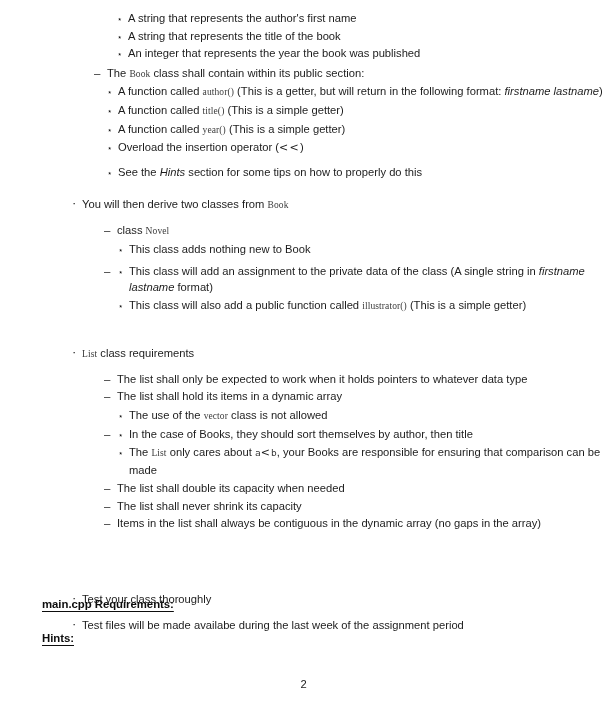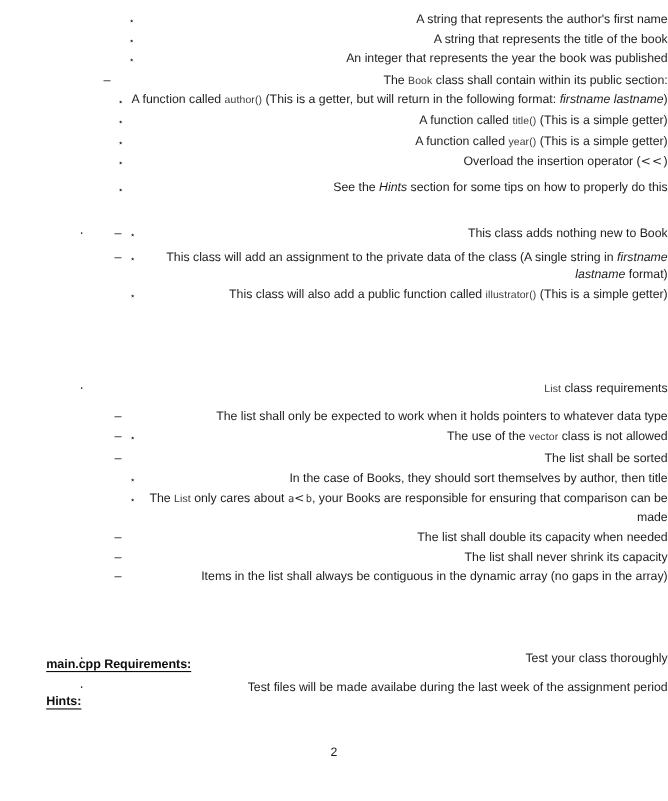--- a/index.html
+++ b/index.html
@@ -45,21 +45,20 @@
     left: 0;
     top: 0;
     width: 14px;
     text-align: left;
     color: #1c1c1c;
     user-select: none;
   }
 
   li.item > .body {
     display: block;
-    text-align: right;
   }
 
   
   li.l1 {
     margin-left: 72px;
     padding-left: 10px;
     margin-bottom: 7px;
   }
   li.l1 > .marker {
     font-size: 13px;
@@ -94,21 +93,21 @@
   ul.lvl ul.lvl { margin: 0; }
   li.item > ul.lvl { margin-top: 1px; }
 
   
   li.l1.tight { margin-bottom: 2px; }
   li.l3.gap   { margin-top: 7px; }
   li.l2.gap   { margin-top: 5px; }
 
   
   .code {
-    font-family: Liberation Sans, sans-serif;
+    font-family: Liberation Serif, serif;
     font-size: 9.5px;
     color: #3a3a3a;
     letter-spacing: 0.1px;
     margin-top: 20px;
   }
   .ital {
     font-style: italic;
   }
   .math {
     font-family: "DejaVu Serif", "Liberation Serif", serif;
@@ -201,25 +200,27 @@
           </li>
         </ul>
       </li>
     </ul>
   </div>
 
   <div class="block" style="top:196px;">
     <ul class="lvl">
       <li class="item l1 tight">
         <span class="marker">·</span>
+        <span class="body"><span>You will then derive two classes from </span><span class="code">Book</span></span>
 
         <ul class="lvl" style="margin-top:8px;">
 
           <li class="item l2" style="margin-left:22px;">
             <span class="marker">–</span>
+            <span class="body"><span>class </span><span class="code">Novel</span></span>
 
             <ul class="lvl">
               <li class="item l3" style="margin-left:1px;margin-top:2px;">
                 <span class="marker">⋆</span>
                 <span class="body">This class adds nothing new to Book</span>
               </li>
             </ul>
           </li>
 
           <li class="item l2 gap" style="margin-left:22px;">
@@ -249,32 +250,32 @@
 
         <ul class="lvl" style="margin-top:8px;">
 
           <li class="item l2" style="margin-left:22px;">
             <span class="marker">–</span>
             <span class="body">The list shall only be expected to work when it holds pointers to whatever data type</span>
           </li>
 
           <li class="item l2" style="margin-left:22px;">
             <span class="marker">–</span>
+            <span class="body">The list shall hold its items in a dynamic array</span>
 
             <ul class="lvl">
               <li class="item l3" style="margin-left:1px;margin-top:2px;">
                 <span class="marker">⋆</span>
                 <span class="body"><span>The use of the </span><span class="code">vector</span><span> class is not allowed</span></span>
               </li>
             </ul>
           </li>
 
           <li class="item l2" style="margin-left:22px;margin-top:2px;">
             <span class="marker">–</span>
-            <span class="body">The list shall be sorted</span>
 
             <ul class="lvl">
               <li class="item l3" style="margin-left:1px;margin-top:2px;">
                 <span class="marker">⋆</span>
                 <span class="body">In the case of Books, they should sort themselves by author, then title</span>
               </li>
               <li class="item l3" style="margin-left:1px;">
                 <span class="marker">⋆</span>
                 <span class="body"><span>The </span><span class="code">List</span><span> only cares about </span><span class="mathvar">a</span><span class="math">&lt;</span><span class="mathvar">b</span><span>, your Books are responsible for ensuring that comparison can be made</span></span>
               </li>

